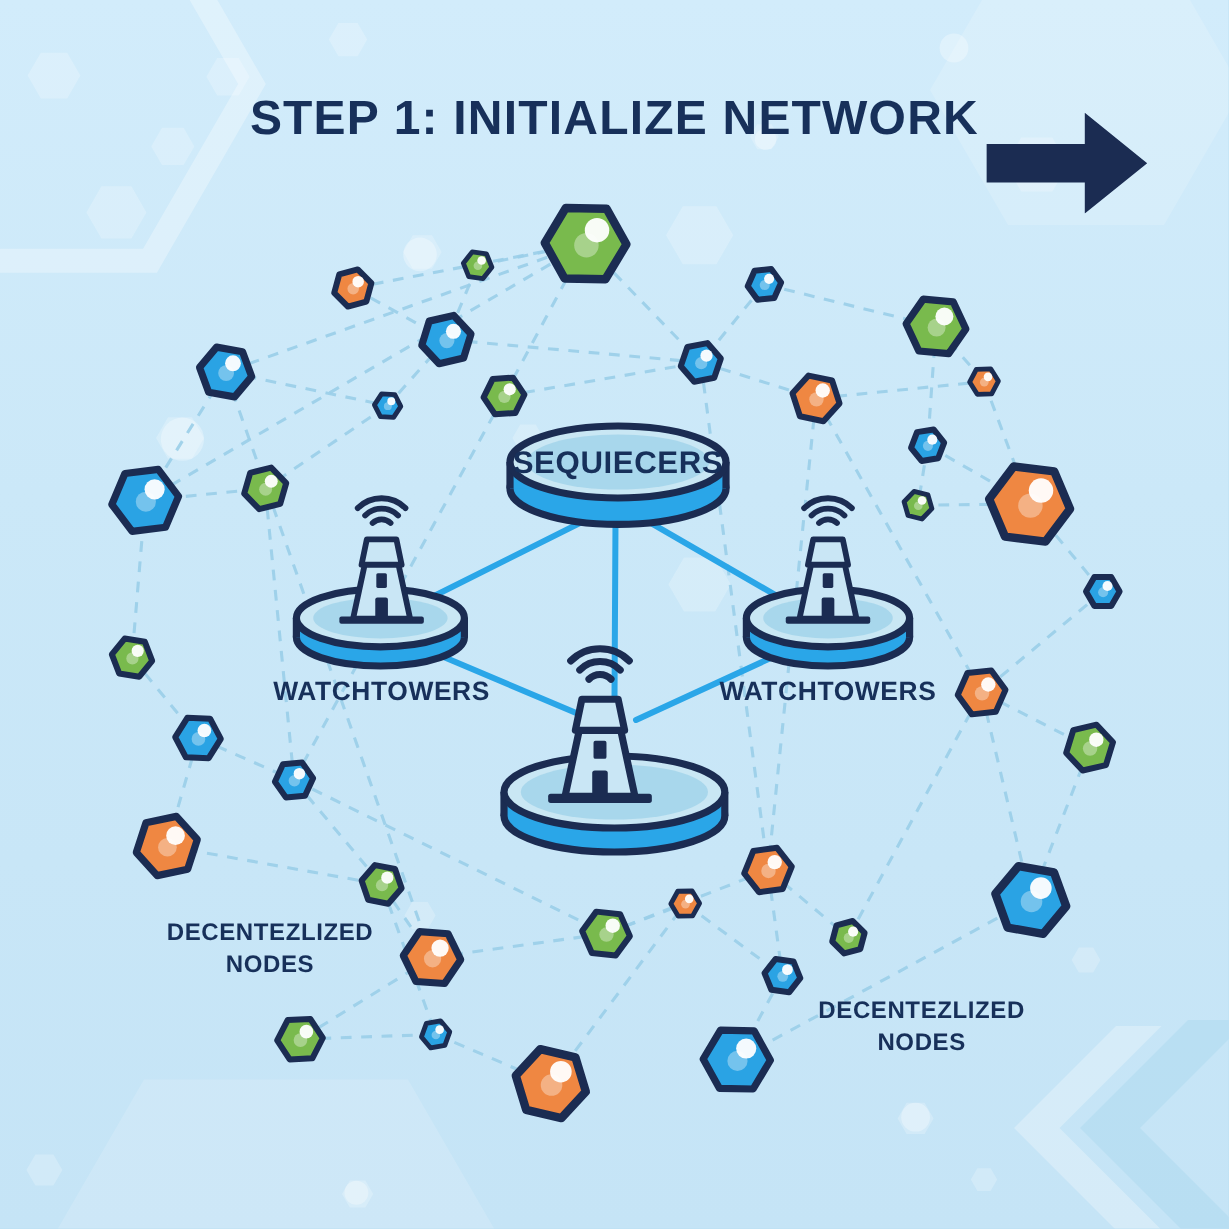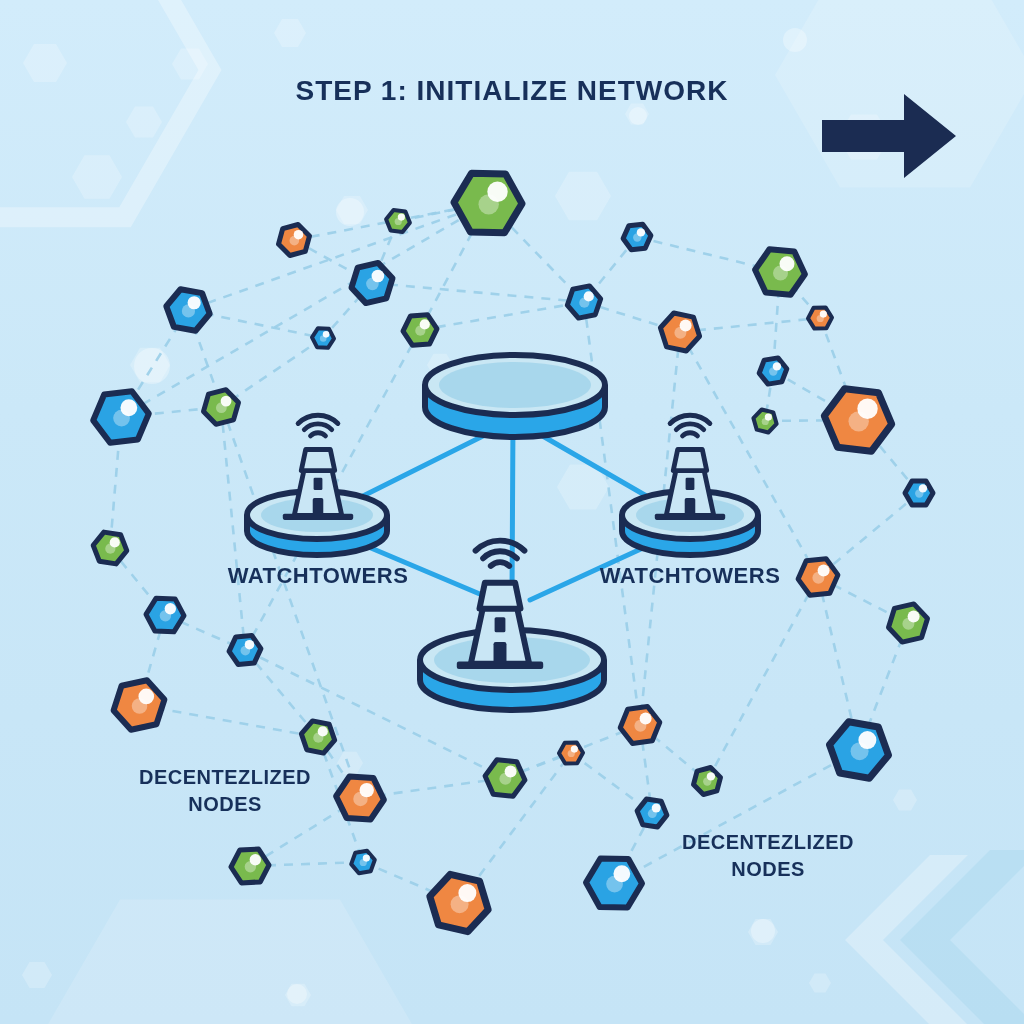--- a/index.html
+++ b/index.html
@@ -6,21 +6,21 @@
   .stage{
     position:relative;width:1024px;height:1024px;overflow:hidden;
     background:linear-gradient(180deg,#d2ecfb 0%,#cbe8f8 40%,#c5e4f6 100%);
     font-family:"Liberation Sans","DejaVu Sans",sans-serif;
   }
   svg{position:absolute;left:0;top:0;}
   .lbl{
     position:absolute;color:#17305a;font-weight:bold;text-align:center;
     letter-spacing:.5px;line-height:1.35;
   }
-  .title{top:72px;left:0;width:100%;font-size:28px;letter-spacing:1px;}
+  .title{top:72px;left:0;width:100%;font-size:40px;letter-spacing:1px;}
   .seq-label{top:368px;left:395px;width:240px;font-size:26px;}
   .wt-left{top:561px;left:218px;width:200px;font-size:22px;}
   .wt-right{top:561px;left:590px;width:200px;font-size:22px;}
   .dn-left{top:764px;left:125px;width:200px;font-size:20px;}
   .dn-right{top:829px;left:668px;width:200px;font-size:20px;}
   .arrow-wrap{position:absolute;left:822px;top:94px;width:136px;height:84px;}
 </style>
 </head>
 <body>
 
@@ -378,20 +378,21 @@
     </svg>
 
   <div class="lbl title">STEP 1: INITIALIZE NETWORK</div>
 
   <div class="arrow-wrap">
     <svg width="136" height="84" viewBox="0 0 136 84">
       <polygon points="0,26 82,26 82,0 134,42 82,84 82,58 0,58" fill="#1b2c52"></polygon>
     </svg>
   </div>
 
+  <div class="lbl seq-label">SEQUIECERS</div>
   <div class="lbl wt-left">WATCHTOWERS</div>
   <div class="lbl wt-right">WATCHTOWERS</div>
 
   <div class="lbl dn-left">
     <span>DECENTEZLIZED</span><br>
     <span>NODES</span>
   </div>
   <div class="lbl dn-right">
     <span>DECENTEZLIZED</span><br>
     <span>NODES</span>

